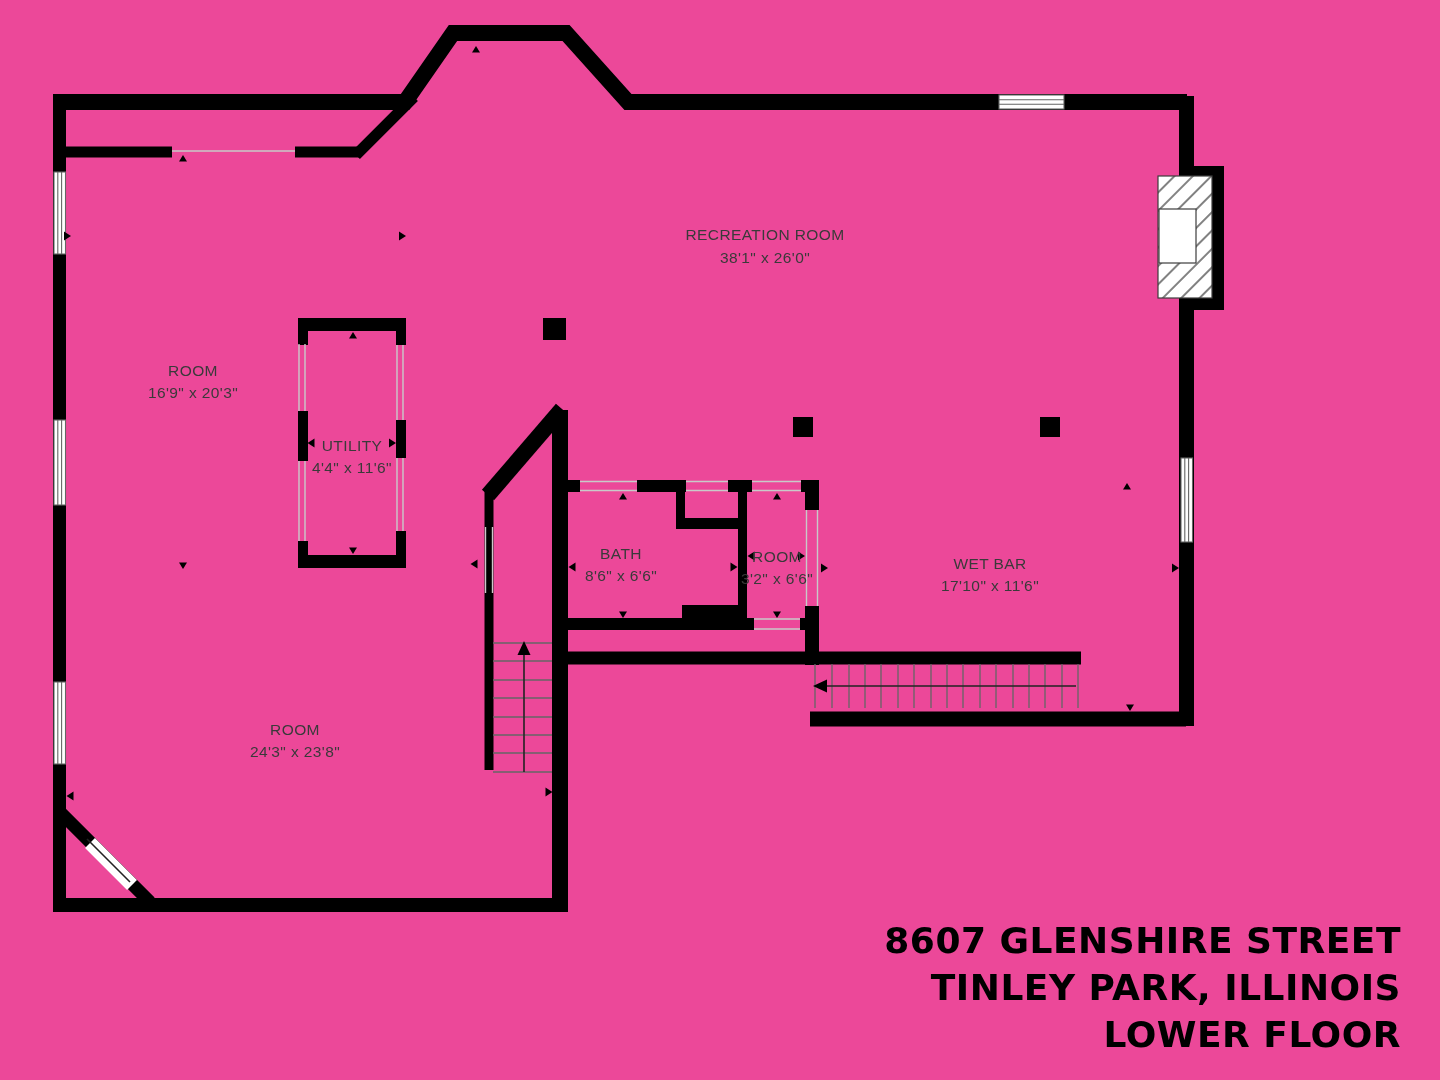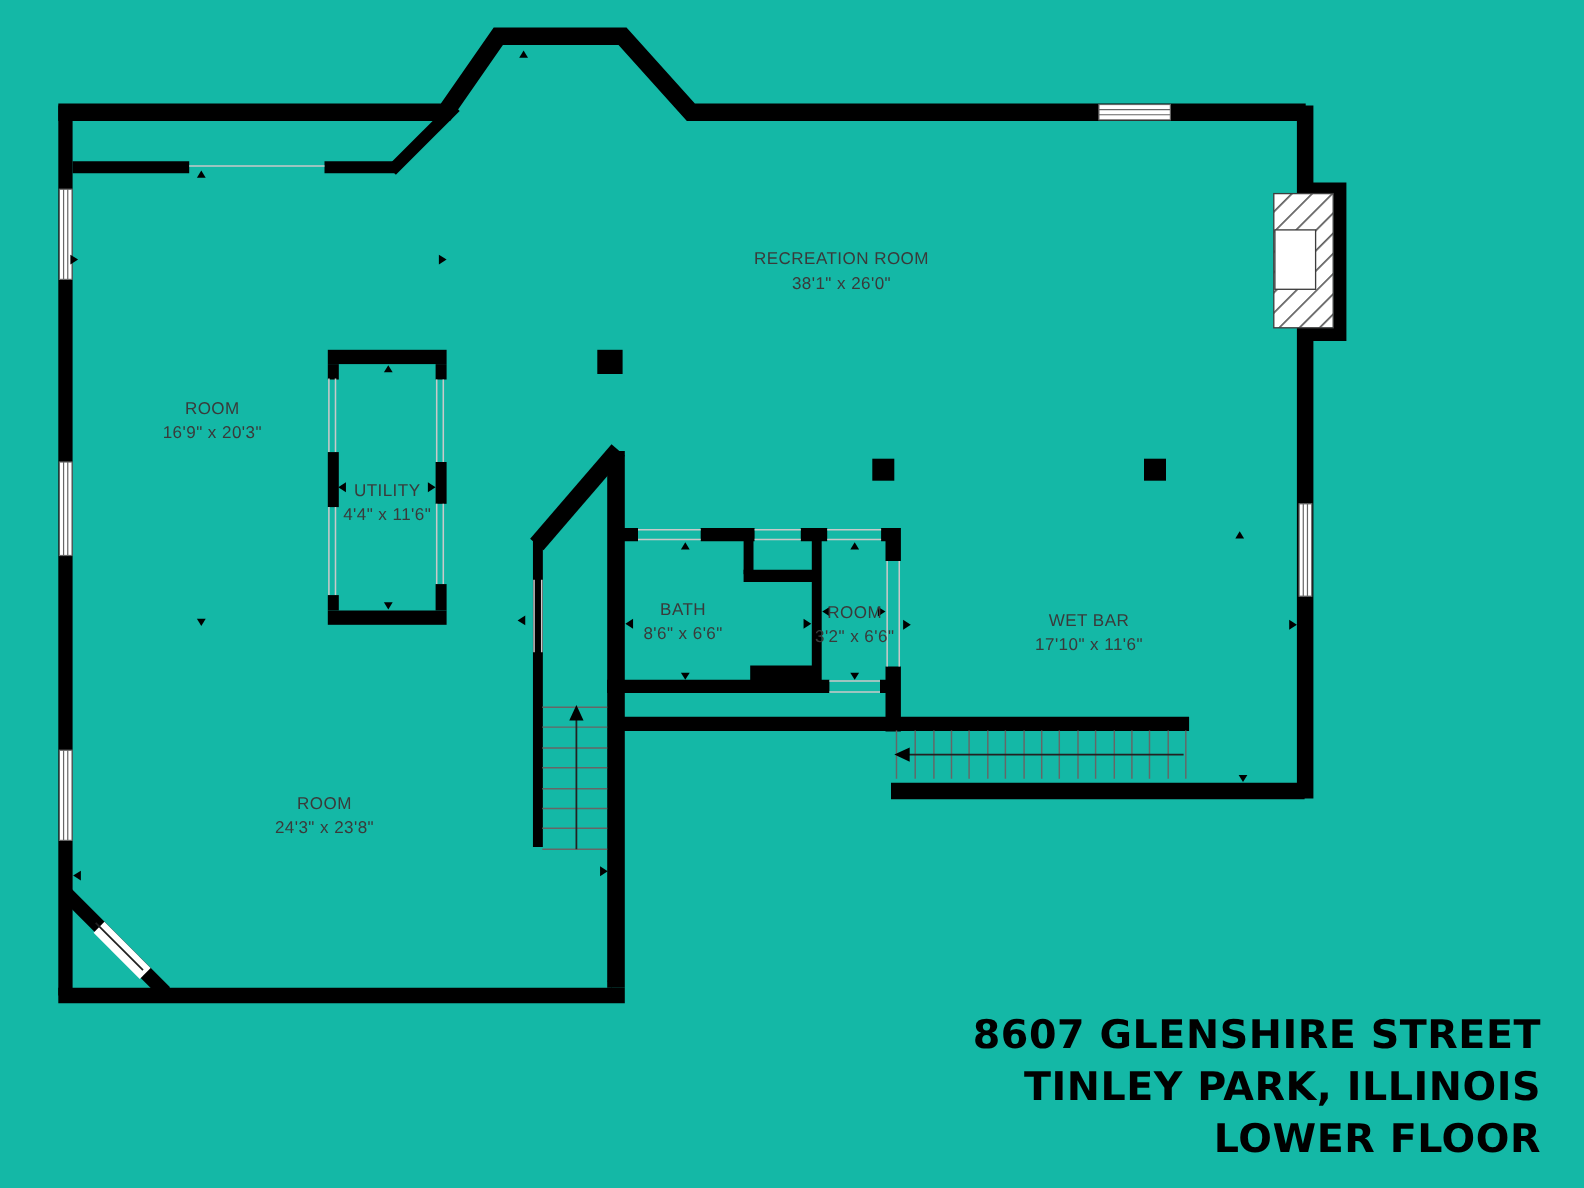--- a/index.html
+++ b/index.html
@@ -1,16 +1,16 @@
 <!DOCTYPE html>
 <html><head>
 <meta charset="utf-8">
 <style>
   html,body{margin:0;padding:0;background:#fff;}
-  .page{position:relative;width:1440px;height:1080px;background:#14b8a6;overflow:hidden;
+  .page{position:relative;width:1440px;height:1080px;background:#ec4899;overflow:hidden;
         font-family:"Liberation Sans", sans-serif;}
   svg{display:block}
   text.room-name, text.room-dims{
     font-family:"Liberation Sans", sans-serif;
     font-size:15.5px;
     fill:#3a3a3a;
     letter-spacing:0.4px;
   }
   text.title-line{
     font-family:"DejaVu Sans", sans-serif;

